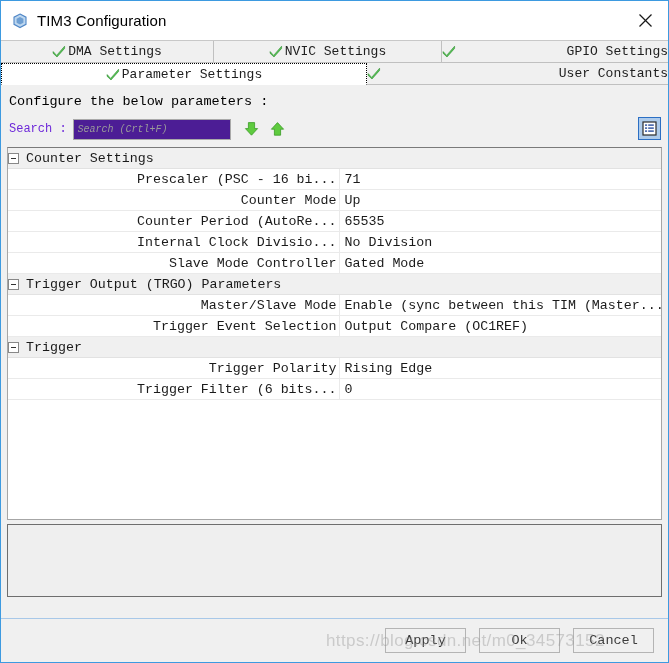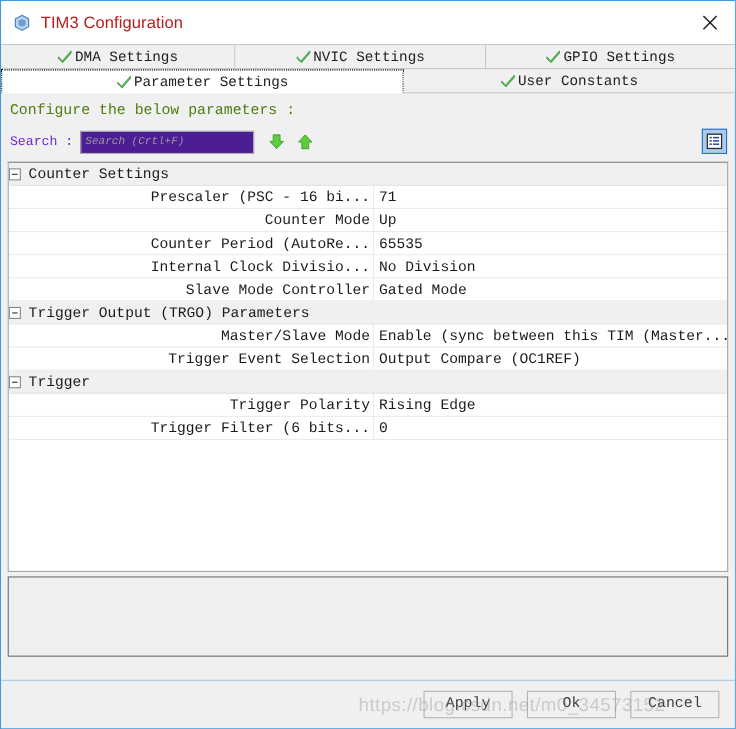--- a/index.html
+++ b/index.html
@@ -41,21 +41,21 @@
   }
   .app-icon {
     width: 18px;
     height: 18px;
     margin-right: 8px;
     flex: 0 0 auto;
     display: block;
   }
   .title-text {
     font-size: 15px;
-    color: #b91c1c;
+    color: #000000;
     font-family: "Liberation Sans", sans-serif;
     letter-spacing: 0.1px;
   }
   .close-btn {
     position: absolute;
     right: 0;
     top: 0;
     width: 46px;
     height: 38px;
     display: flex;
@@ -86,21 +86,21 @@
     color: #202020;
     background: #f0f0f0;
     border-right: 1px solid #c0c0c0;
     border-bottom: 1px solid #c0c0c0;
     box-sizing: border-box;
     cursor: pointer;
     white-space: nowrap;
     overflow: hidden;
     height: 22px;
   }
-  .tab:last-child { border-right: none; }
+  .tab:last-child { border-right: none; justify-content: space-between; }
   .tab.selected {
     background: #ffffff;
     border: 1px dotted #000000;
     border-bottom: 1px solid #ffffff;
   }
   .tab .chk {
     width: 14px;
     height: 13px;
     margin-right: 2px;
     flex: 0 0 auto;
@@ -120,21 +120,21 @@
     background: #f0f0f0;
     display: flex;
     flex-direction: column;
     padding: 0 6px;
     box-sizing: border-box;
     position: relative;
   }
   .configure-line {
     font-family: "Liberation Mono", monospace;
     font-size: 13.5px;
-    color: #4d7c0f;
+    color: #000000;
     padding: 9px 0 0 2px;
     white-space: nowrap;
   }
 
   
   .search-row {
     display: flex;
     align-items: center;
     height: 30px;
     margin-top: 5px;

